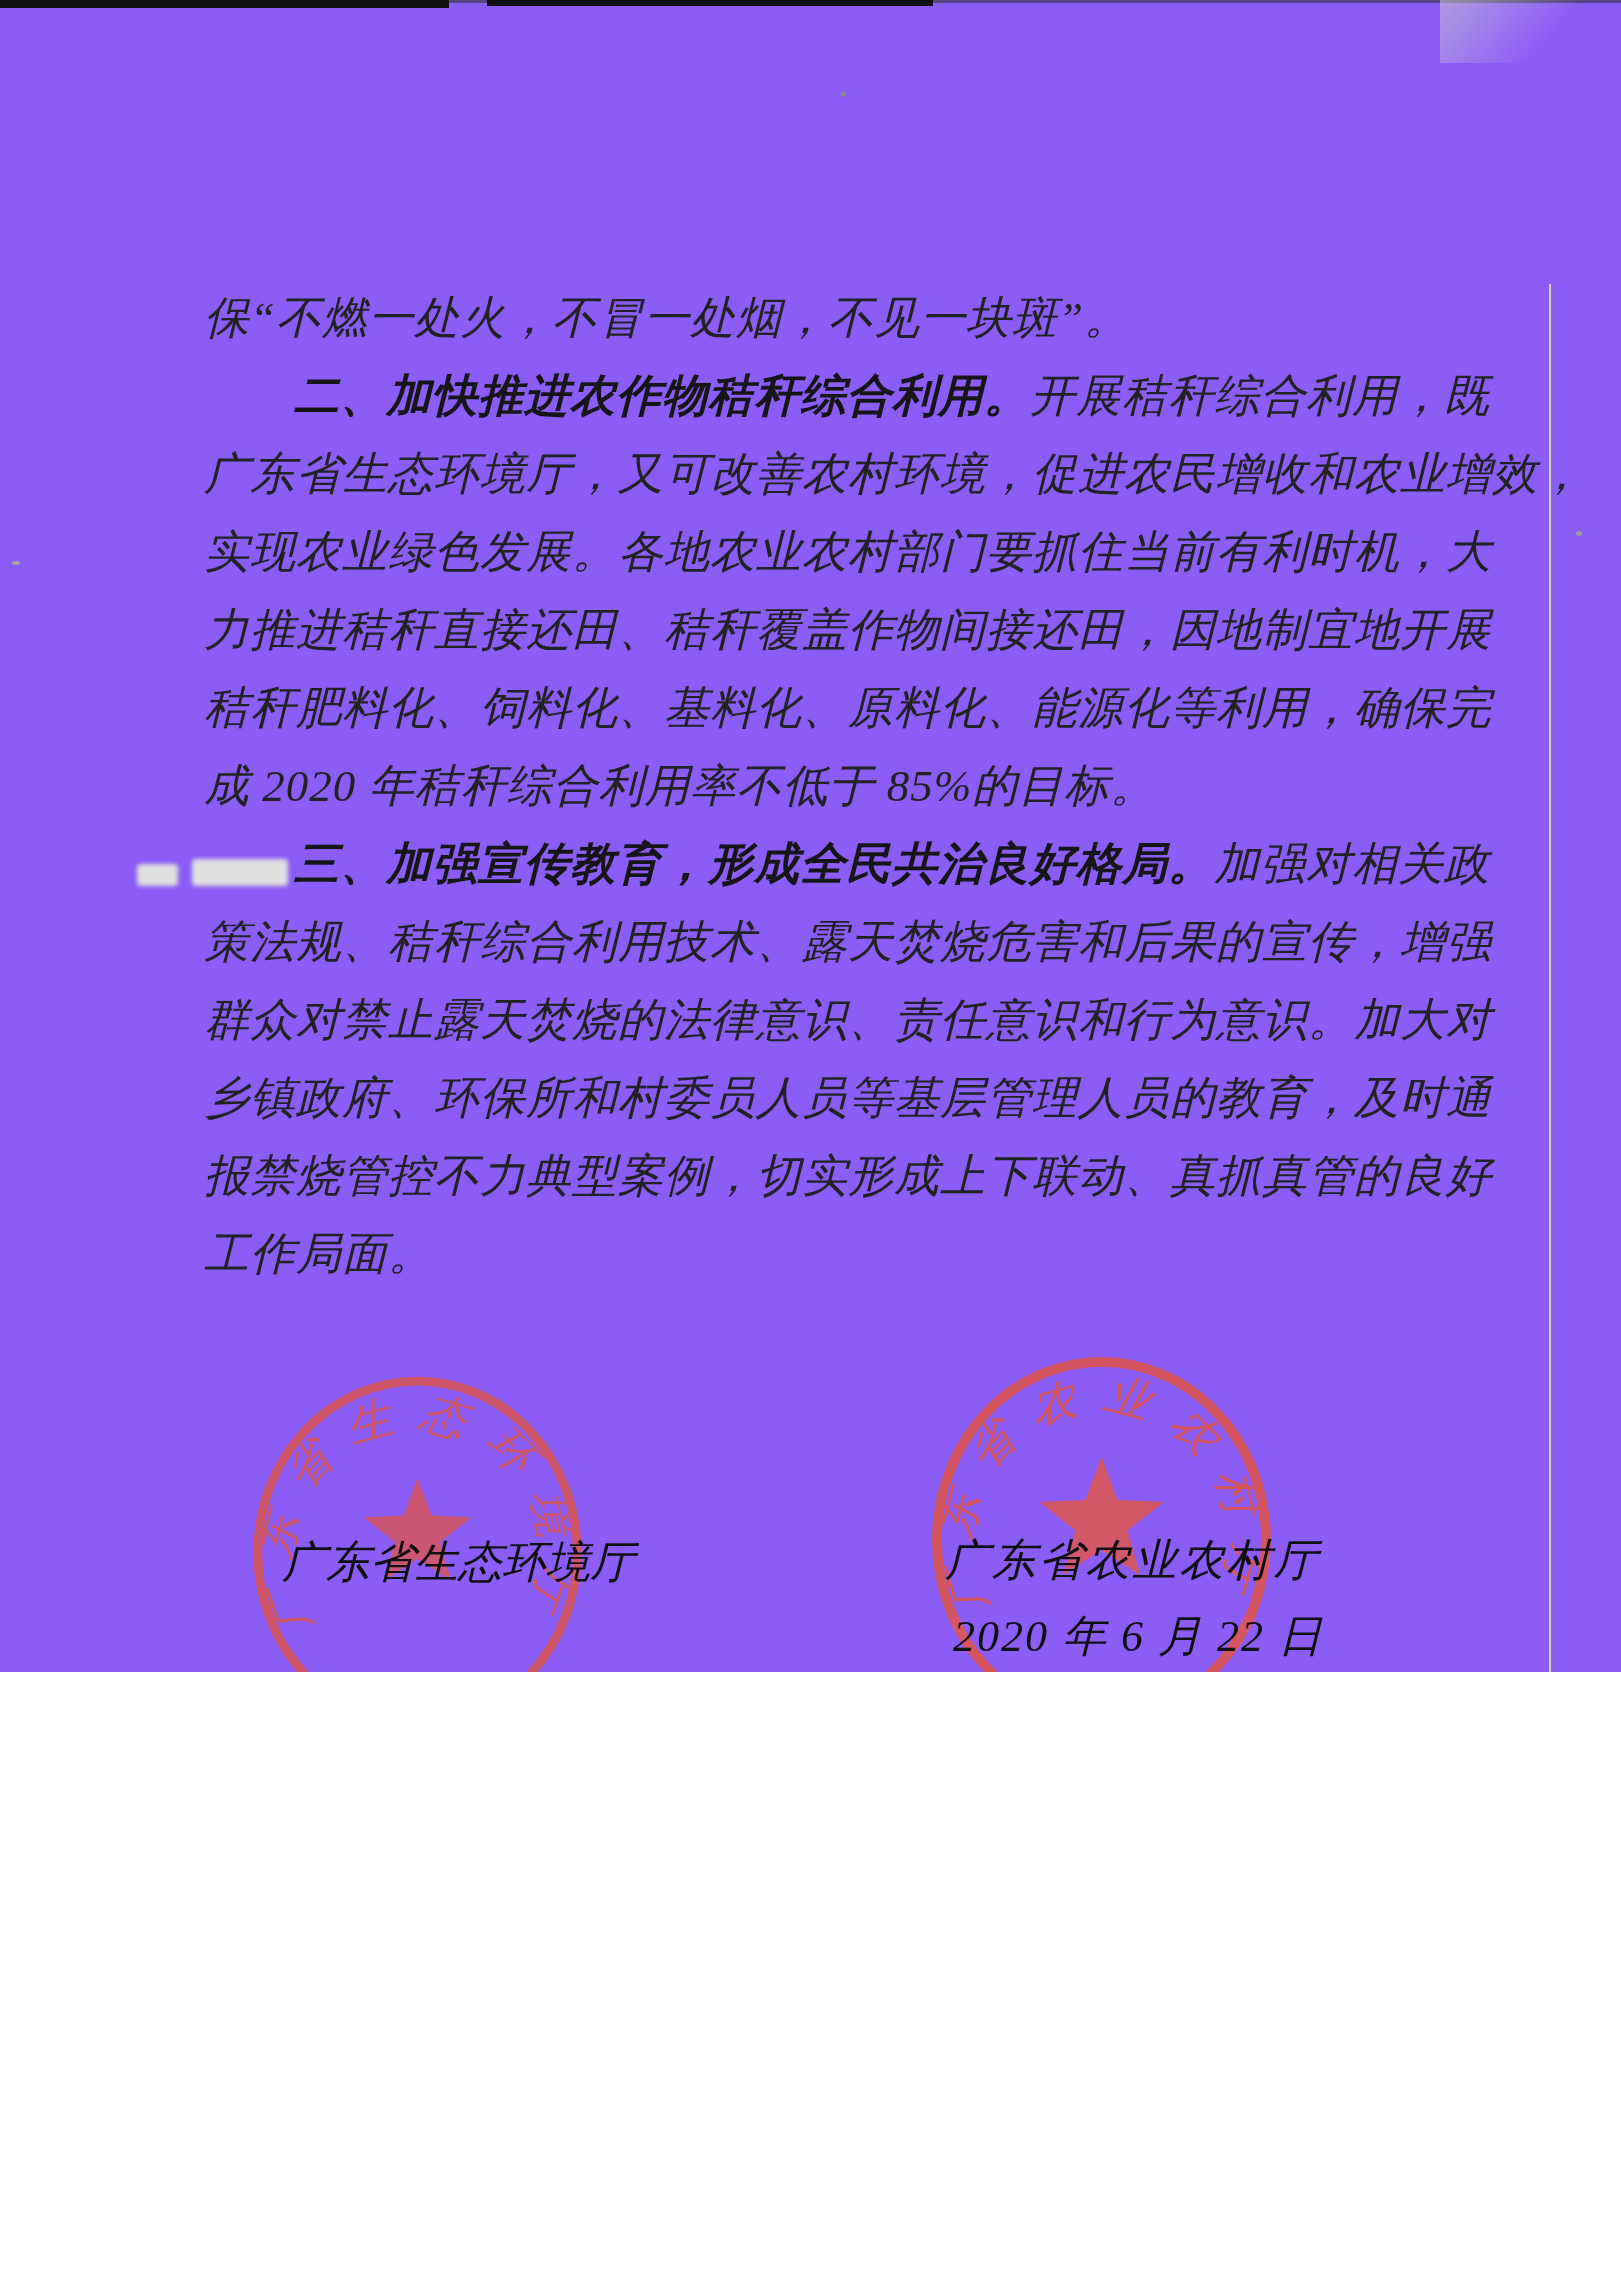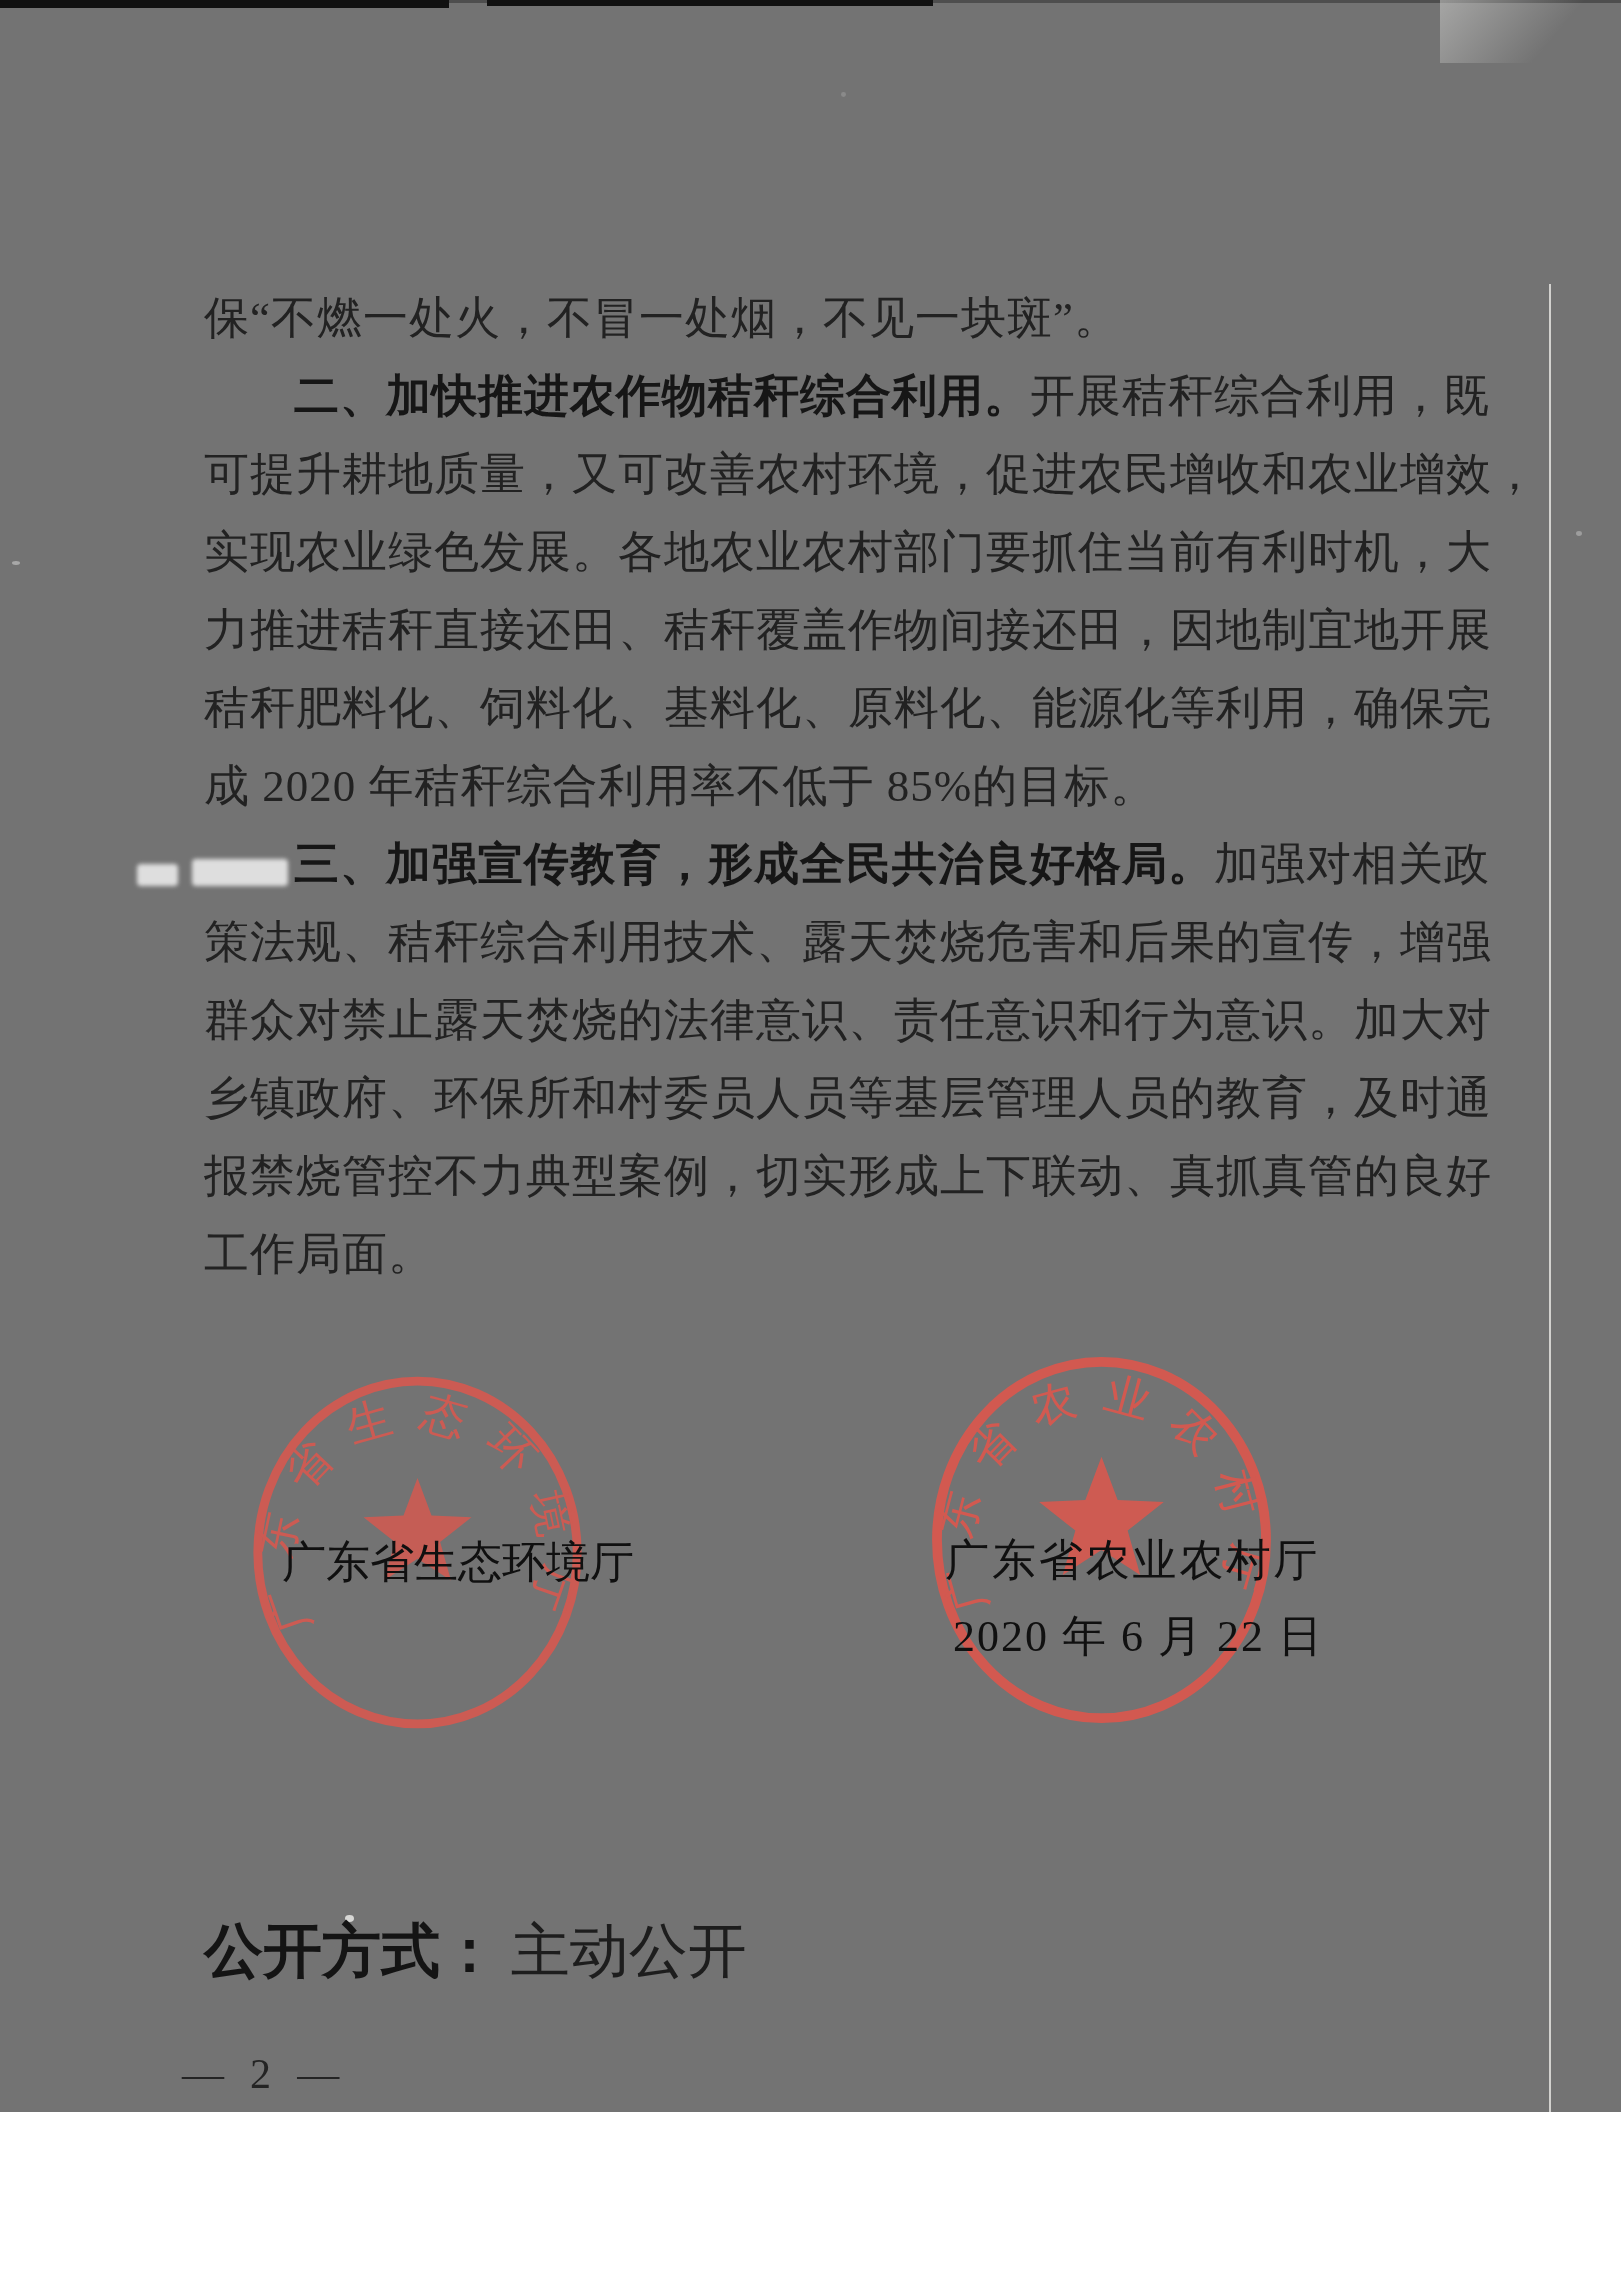--- a/index.html
+++ b/index.html
@@ -1,22 +1,23 @@
 <!DOCTYPE html>
 <html lang="zh"><head>
 <meta charset="utf-8">
 <style>
   html,body{margin:0;padding:0;background:#ffffff;}
   .page{
     position:relative;
-    width:1621px;height:2112px;
-    background:#737373;
+    width:1621px;height:1672px;
+    background:#8b5cf6;
     overflow:hidden;
     font-family:"Liberation Serif","DejaVu Serif",serif;
     color:#1f1f1f;
+    font-style:italic;
   }
   
   .scan-bar{position:absolute;background:#111;}
   .scan-line{position:absolute;left:0;top:0;width:100%;height:2.9px;background:#3a3a3a;opacity:.65;}
   .corner-shade{position:absolute;right:0;top:0;width:181px;height:63px;
     background:linear-gradient(130deg,#cfcfcd 0%,rgba(255,255,255,0) 62%);opacity:.55;}
   .edge-line{position:absolute;width:2px;background:#d2d1ce;}
   .speck{position:absolute;border-radius:50%;}
   .smudge{position:absolute;background:#dedede;filter:blur(2px);border-radius:3.9px;}
 
@@ -68,21 +69,21 @@
   <div class="speck" style="left:841px;top:92px;width:4.9px;height:4.9px;background:#8a8a8a;"></div>
   <div class="speck" style="left:1576px;top:531px;width:5.9px;height:4.9px;background:#9d9d9d;"></div>
   <div class="speck" style="left:11.8px;top:561px;width:7.8px;height:3.9px;background:#a8a8a8;"></div>
   <div class="speck" style="left:345px;top:1915px;width:8.8px;height:6.9px;background:#d7d7d5;"></div>
   <div class="smudge" style="left:137px;top:864px;width:41px;height:21.6px;"></div>
   <div class="smudge" style="left:192px;top:859px;width:96px;height:26.5px;"></div>
 
   <div class="textblock">
     <div class="line pend"><span class="t">保“不燃一处火，不冒一处烟，不见一块斑”。</span></div>
     <div class="line indent"><span class="b">二、加快推进农作物秸秆综合利用。</span><span class="t">开展秸秆综合利用，既</span></div>
-    <div class="line"><span class="t">可提升耕地质量，又可改善农村环境，促进农民增收和农业增效，</span></div>
+    <div class="line"><span class="t">广东省生态环境厅，又可改善农村环境，促进农民增收和农业增效，</span></div>
     <div class="line"><span class="t">实现农业绿色发展。各地农业农村部门要抓住当前有利时机，大</span></div>
     <div class="line"><span class="t">力推进秸秆直接还田、秸秆覆盖作物间接还田，因地制宜地开展</span></div>
     <div class="line"><span class="t">秸秆肥料化、饲料化、基料化、原料化、能源化等利用，确保完</span></div>
     <div class="line pend"><span class="t">成 2020 年秸秆综合利用率不低于 85%的目标。</span></div>
     <div class="line indent"><span class="b">三、加强宣传教育，形成全民共治良好格局。</span><span class="t">加强对相关政</span></div>
     <div class="line"><span class="t">策法规、秸秆综合利用技术、露天焚烧危害和后果的宣传，增强</span></div>
     <div class="line"><span class="t">群众对禁止露天焚烧的法律意识、责任意识和行为意识。加大对</span></div>
     <div class="line"><span class="t">乡镇政府、环保所和村委员人员等基层管理人员的教育，及时通</span></div>
     <div class="line"><span class="t">报禁烧管控不力典型案例，切实形成上下联动、真抓真管的良好</span></div>
     <div class="line pend"><span class="t">工作局面。</span></div>

